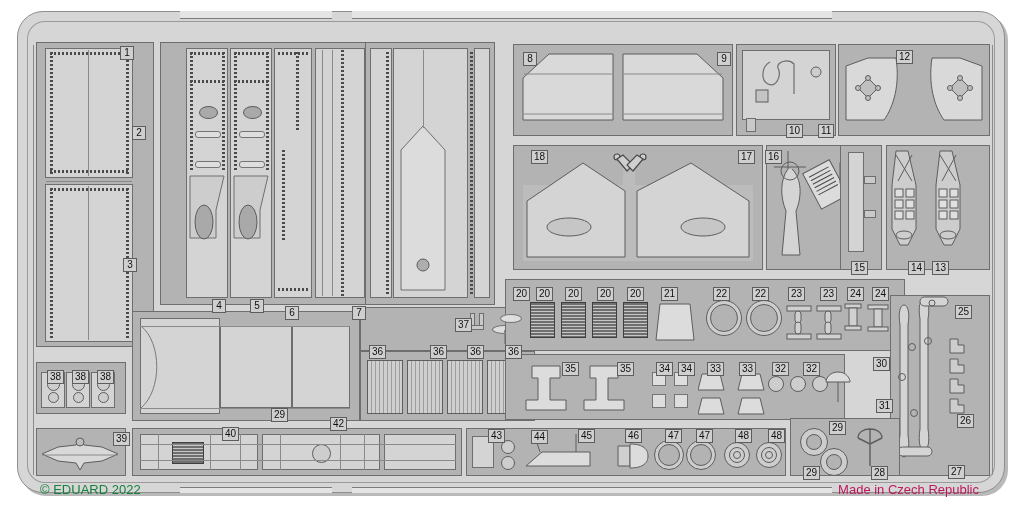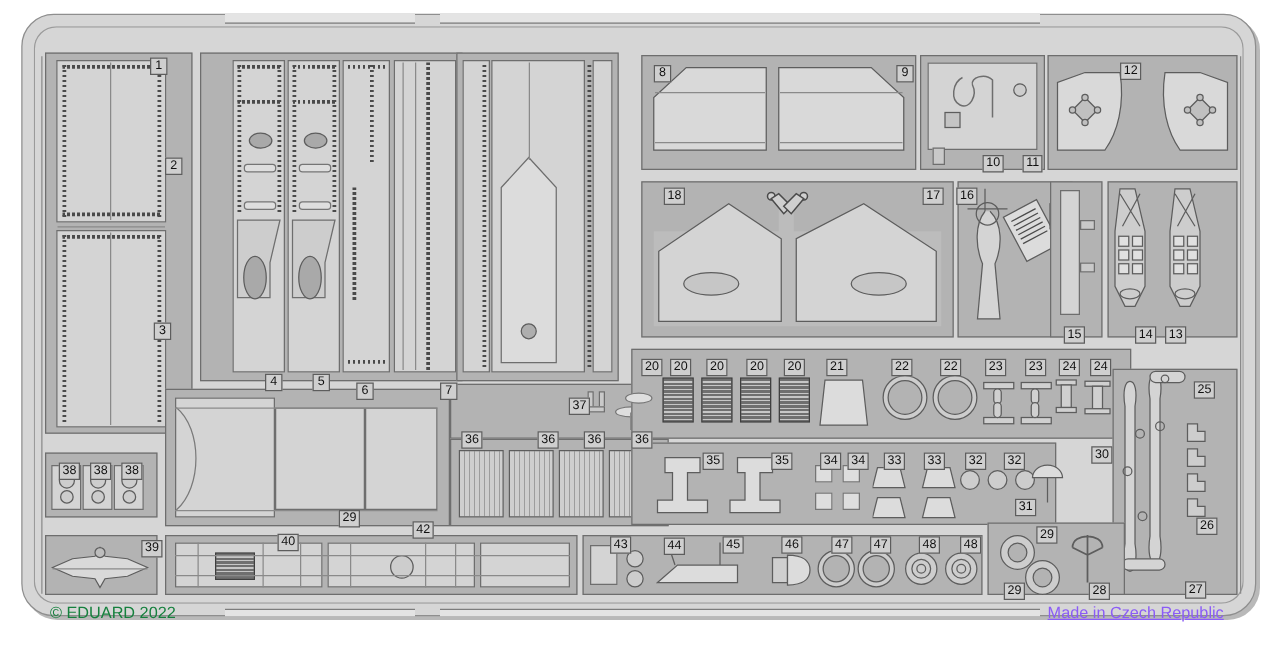--- a/index.html
+++ b/index.html
@@ -53,21 +53,21 @@
     font:bold 16px "Liberation Serif", serif;
     letter-spacing:1px;color:#111;white-space:nowrap;
   }
   .title span{margin-right:13px;}
   .copyright{
     position:absolute;left:40px;top:482px;
     font:13px "Liberation Sans", sans-serif;color:#15803d;
   }
   .madein{
     position:absolute;right:45px;top:482px;
-    font:13px "Liberation Sans", sans-serif;color:#8b5cf6;text-decoration:underline;
+    font:13px "Liberation Sans", sans-serif;color:#be185d;
   }
 
   
   .dotsV{position:absolute;width:3px;background-image:repeating-linear-gradient(to bottom,#4a4a4a 0 2px,transparent 2px 4px);}
   .dotsH{position:absolute;height:3px;background-image:repeating-linear-gradient(to right,#4a4a4a 0 2px,transparent 2px 4px);}
   .lineV{position:absolute;width:1px;background:#8a8a8a;}
   .lineH{position:absolute;height:1px;background:#8a8a8a;}
 
   .grille{position:absolute;background:#cfcfcf;border:1px solid #5d5d5d;
     background-image:repeating-linear-gradient(to right,#cfcfcf 0 3px,#9d9d9d 3px 4px);}
@@ -473,21 +473,21 @@
       <div class="tag" style="left: 820px; top: 287px;">23</div>
       <div class="tag" style="left: 847px; top: 287px;">24</div>
       <div class="tag" style="left: 872px; top: 287px;">24</div>
       <div class="tag" style="left: 955px; top: 305px;">25</div>
       <div class="tag" style="left: 957px; top: 414px;">26</div>
       <div class="tag" style="left: 948px; top: 465px;">27</div>
       <div class="tag" style="left: 871px; top: 466px;">28</div>
       <div class="tag" style="left: 829px; top: 421px;">29</div>
       <div class="tag" style="left: 803px; top: 466px;">29</div>
       <div class="tag" style="left: 873px; top: 345px; margin-top: 12px;">30</div>
-      <div class="tag" style="left: 812px; top: 399px;">31</div>
+      <div class="tag" style="left: 876px; top: 399px;">31</div>
       <div class="tag" style="left: 772px; top: 362px;">32</div>
       <div class="tag" style="left: 803px; top: 362px;">32</div>
       <div class="tag" style="left: 707px; top: 362px;">33</div>
       <div class="tag" style="left: 739px; top: 362px;">33</div>
       <div class="tag" style="left: 656px; top: 362px;">34</div>
       <div class="tag" style="left: 678px; top: 362px;">34</div>
       <div class="tag" style="left: 562px; top: 362px;">35</div>
       <div class="tag" style="left: 617px; top: 362px;">35</div>
       <div class="tag" style="left: 369px; top: 345px;">36</div>
       <div class="tag" style="left: 430px; top: 345px;">36</div>

